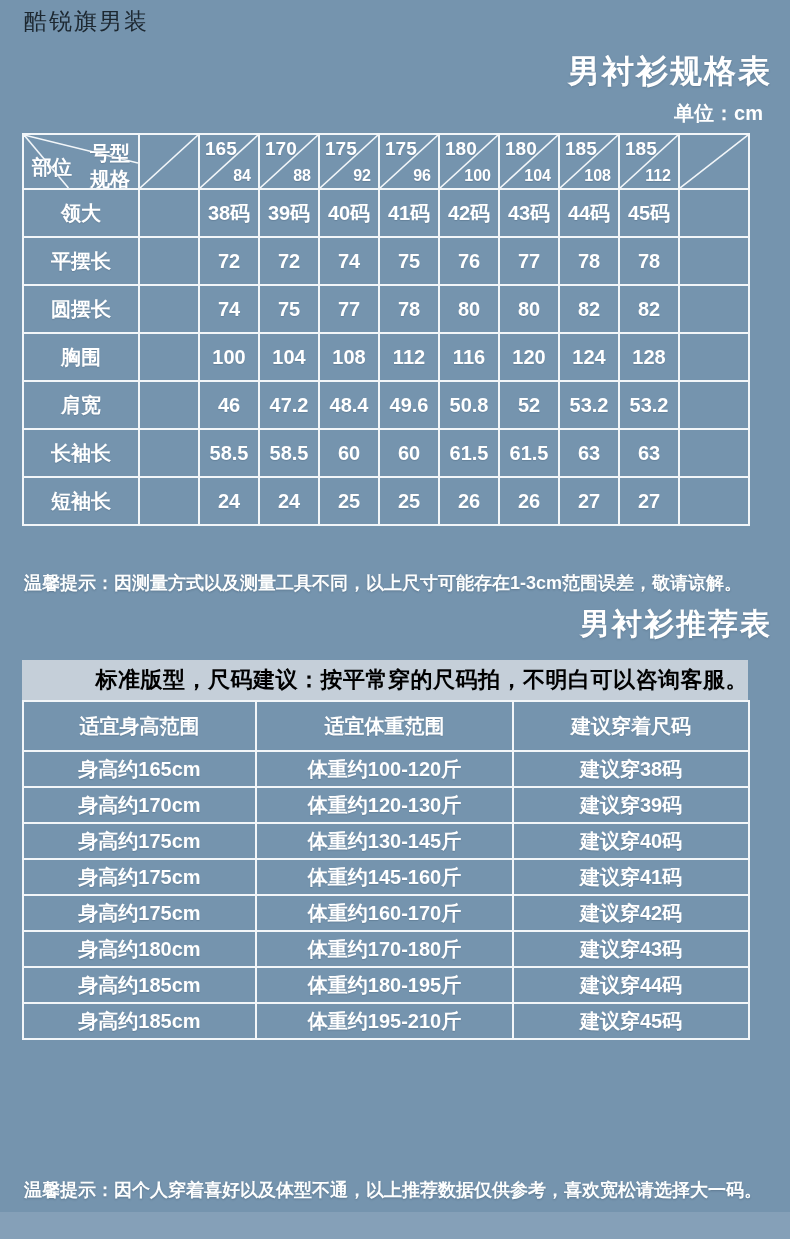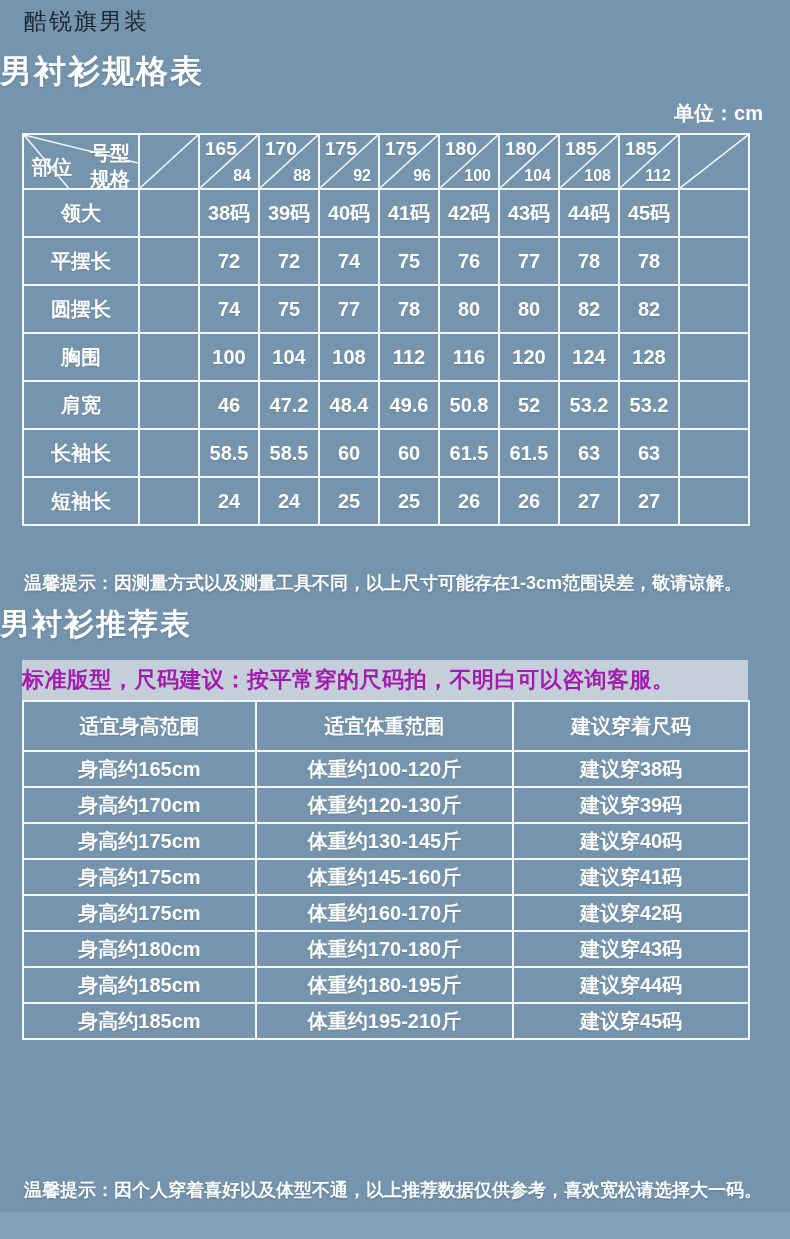--- a/index.html
+++ b/index.html
@@ -17,21 +17,21 @@
   .bottom-strip {
     position:absolute; left:0; top:1212px; width:790px; height:27px;
     background:#85a0b8;
   }
   .brand {
     position:absolute; left:24px; top:6px;
     font-family:"Liberation Serif", serif;
     font-size:23px; color:#1c2730; letter-spacing:2px;
   }
   .sec-title {
-    position:absolute; left:0; width:772px; text-align:left;
+    position:absolute; left:0; width:772px; text-align:right;
     color:#ffffff; font-weight:bold; letter-spacing:2px;
     text-shadow:0 1px 2px rgba(40,60,80,0.25);
   }
   .title1 { top:50px; font-size:32px; }
   .title2 { top:604px; font-size:30px; }
   .unit {
     position:absolute; right:27px; top:100px;
     color:#ffffff; font-size:20px; font-weight:bold;
   }
   table {
@@ -62,23 +62,23 @@
   .note {
     position:absolute; left:24px; width:742px;
     color:#fdfefe; font-size:18px; font-weight:bold;
     text-shadow:0 1px 2px rgba(40,60,80,0.3);
     margin-top:32px;
   }
   .note1 { top:539px; }
   .note2 { top:1146px; }
   .banner {
     position:absolute; left:22px; top:660px; width:726px; height:40px;
-    background:#c5cfd9; color:#a21caf;
+    background:#c5cfd9; color:#000000;
     font-size:22px; font-weight:bold;
-    text-align:left; line-height:40px;
+    text-align:right; line-height:40px;
     letter-spacing:0.5px;
     white-space:nowrap;
   }
 </style>
 </head>
 <body>
 
 <div class="page">
 
   <div class="brand">酷锐旗男装</div>

